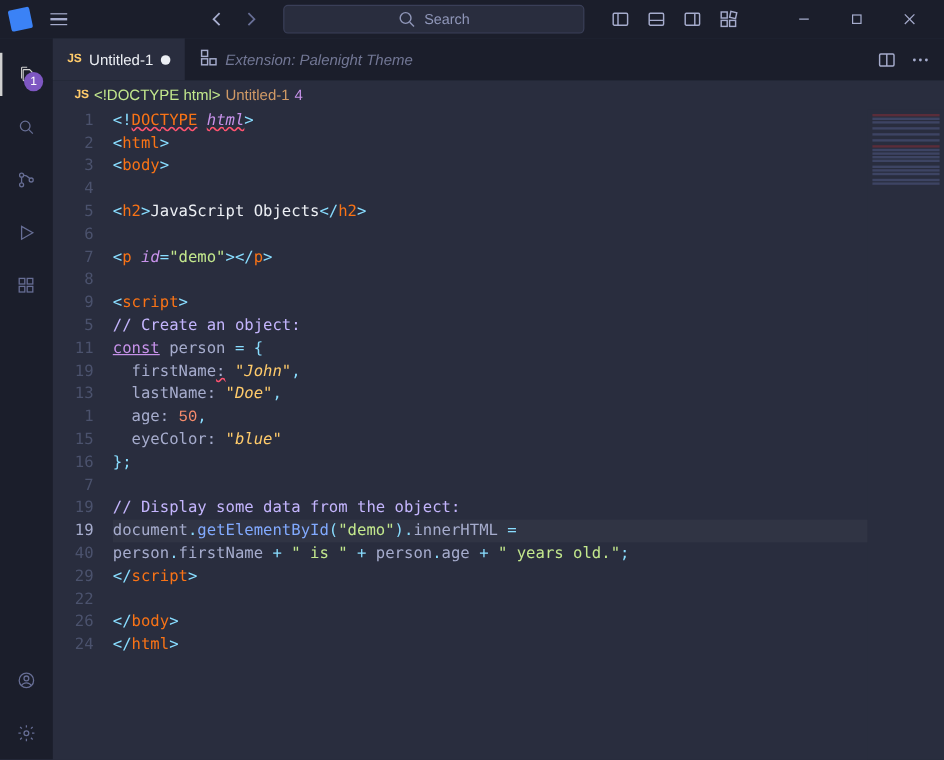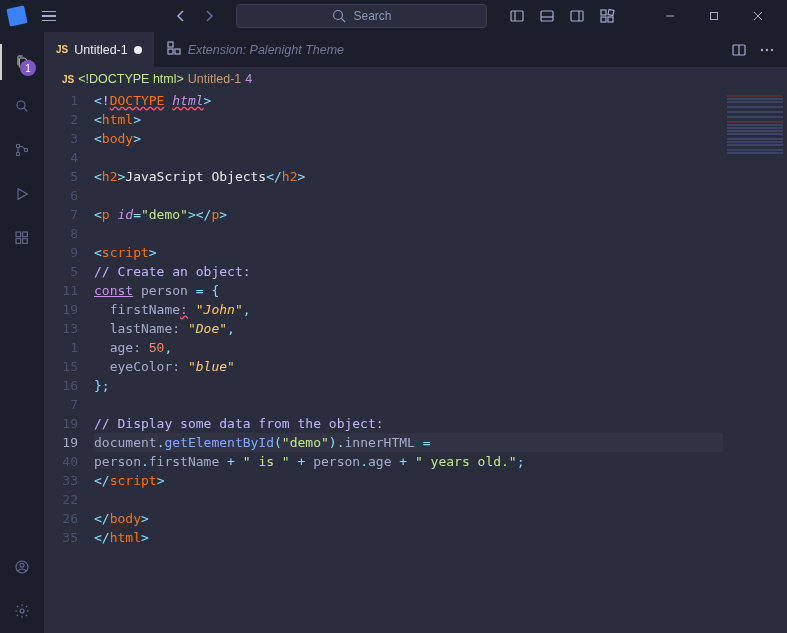--- a/index.html
+++ b/index.html
@@ -244,24 +244,24 @@
           <div class="ln">11</div>
           <div class="ln">19</div>
           <div class="ln">13</div>
           <div class="ln">1</div>
           <div class="ln">15</div>
           <div class="ln">16</div>
           <div class="ln">7</div>
           <div class="ln">19</div>
           <div class="ln cur">19</div>
           <div class="ln">40</div>
-          <div class="ln">33</div>
+          <div class="ln">29</div>
           <div class="ln">22</div>
           <div class="ln">26</div>
-          <div class="ln">35</div>
+          <div class="ln">24</div>
         </div>
       <div class="code" id="code"><div class="ln"><span class="tk-br">&lt;!</span><span class="tk-tag squig">DOCTYPE</span> <span class="tk-attr squig">html</span><span class="tk-br">&gt;</span></div><div class="ln"><span class="tk-br">&lt;</span><span class="tk-tag">html</span><span class="tk-br">&gt;</span></div><div class="ln"><span class="tk-br">&lt;</span><span class="tk-tag">body</span><span class="tk-br">&gt;</span></div><div class="ln">&nbsp;</div><div class="ln"><span class="tk-br">&lt;</span><span class="tk-tag">h2</span><span class="tk-br">&gt;</span><span class="tk-txt">JavaScript Objects</span><span class="tk-br">&lt;/</span><span class="tk-tag">h2</span><span class="tk-br">&gt;</span></div><div class="ln">&nbsp;</div><div class="ln"><span class="tk-br">&lt;</span><span class="tk-tag">p</span> <span class="tk-attr">id</span><span class="tk-br">=</span><span class="tk-str">"demo"</span><span class="tk-br">&gt;&lt;/</span><span class="tk-tag">p</span><span class="tk-br">&gt;</span></div><div class="ln">&nbsp;</div><div class="ln"><span class="tk-br">&lt;</span><span class="tk-tag">script</span><span class="tk-br">&gt;</span></div><div class="ln"><span class="tk-com">// Create an object:</span></div><div class="ln"><span class="tk-kw">const</span> person <span class="tk-br">=</span> <span class="tk-br">{</span></div><div class="ln">  firstName<span class="squig">:</span> <span class="tk-id">"John"</span><span class="tk-br">,</span></div><div class="ln">  lastName: <span class="tk-id">"Doe"</span><span class="tk-br">,</span></div><div class="ln">  age: <span class="tk-num">50</span><span class="tk-br">,</span></div><div class="ln">  eyeColor: <span class="tk-id">"blue"</span></div><div class="ln"><span class="tk-br">};</span></div><div class="ln">&nbsp;</div><div class="ln"><span class="tk-com">// Display some data from the object:</span></div><div class="ln curln">document<span class="tk-br">.</span><span class="tk-fn">getElementById</span><span class="tk-br">(</span><span class="tk-str">"demo"</span><span class="tk-br">).</span>innerHTML <span class="tk-br">=</span></div><div class="ln">person<span class="tk-br">.</span>firstName <span class="tk-br">+</span> <span class="tk-str">" is "</span> <span class="tk-br">+</span> person<span class="tk-br">.</span>age <span class="tk-br">+</span> <span class="tk-str">" years old."</span><span class="tk-br">;</span></div><div class="ln"><span class="tk-br">&lt;/</span><span class="tk-tag">script</span><span class="tk-br">&gt;</span></div><div class="ln">&nbsp;</div><div class="ln"><span class="tk-br">&lt;/</span><span class="tk-tag">body</span><span class="tk-br">&gt;</span></div><div class="ln"><span class="tk-br">&lt;/</span><span class="tk-tag">html</span><span class="tk-br">&gt;</span></div></div>
       <div class="minimap">
         <div class="mm-line r" style="top:4px"></div>
         <div class="mm-line" style="top:7px"></div>
         <div class="mm-line" style="top:10px"></div>
         <div class="mm-line" style="top:15px"></div>
         <div class="mm-line" style="top:20px"></div>
         <div class="mm-line" style="top:25px"></div>
         <div class="mm-line r" style="top:30px"></div>

